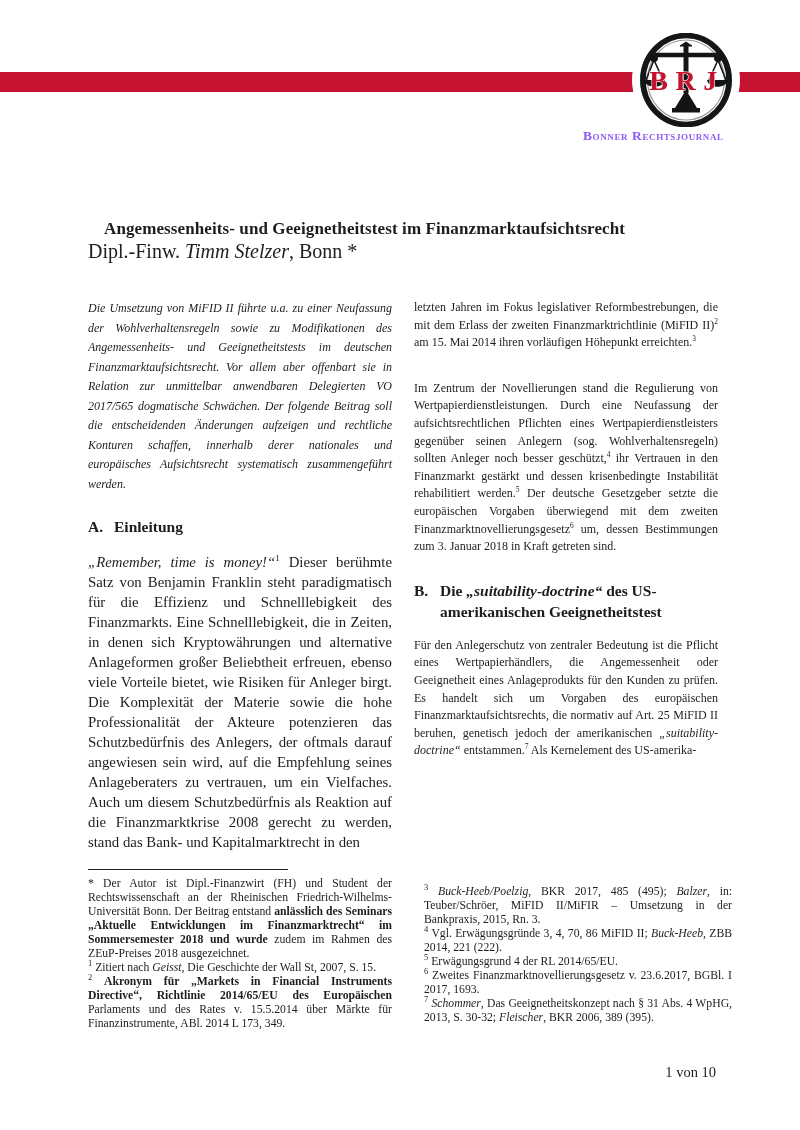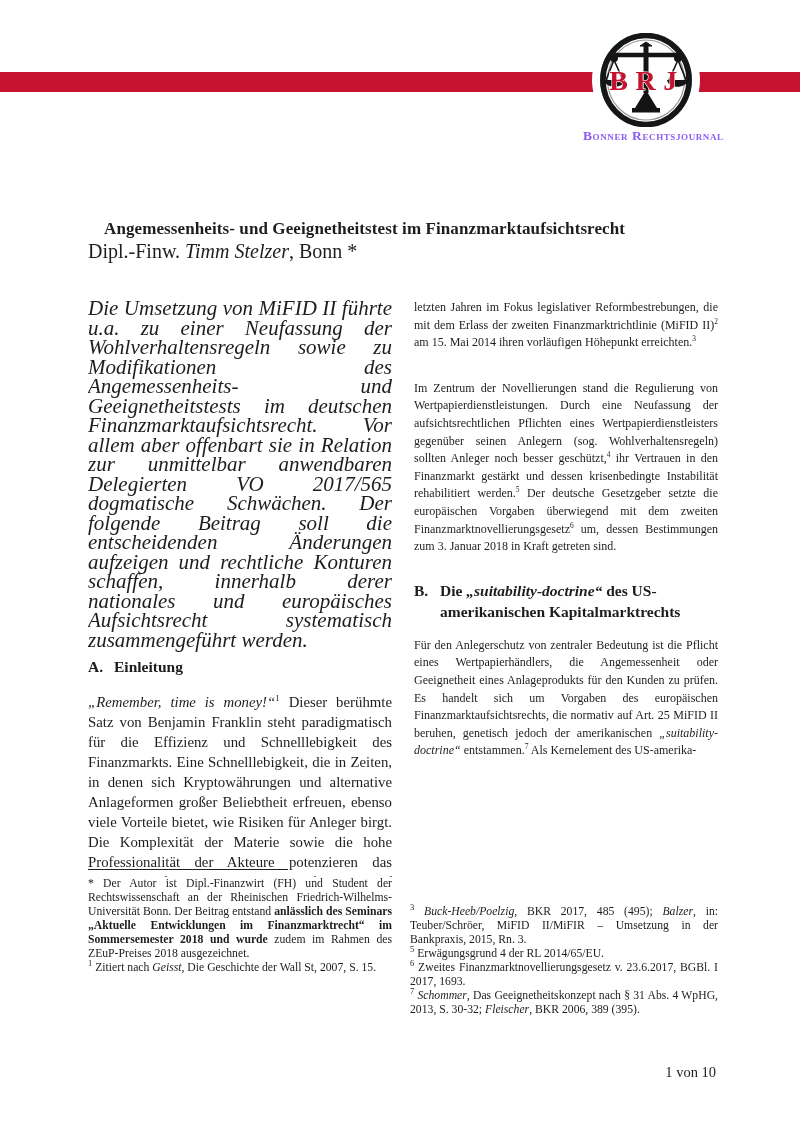--- a/index.html
+++ b/index.html
@@ -5,21 +5,21 @@
   :root { --accent: #c4122f; --ink: #1d1d1d; }
   html, body { margin: 0; padding: 0; background: #fff; }
   .page {
     position: relative; width: 800px; height: 1130px;
     background: #fff; overflow: hidden;
     font-family: "Liberation Serif", serif; color: var(--ink);
   }
   
   .redbar { position: absolute; left: 0; top: 72px; width: 800px; height: 20px; background: var(--accent); }
   .logo-wrap {
-    position: absolute; left: 600px; top: 33px; width: 92px; height: 94px;
+    position: absolute; left: 640px; top: 33px; width: 92px; height: 94px;
     border-radius: 50%; background: #0f766e; box-shadow: 0 0 0 8px #fff;
   }
   .journal-name {
     position: absolute; left: 583px; top: 128px; width: 176px;
     text-align: left; font-variant: small-caps; font-weight: bold;
     font-size: 13.5px; letter-spacing: 0.6px; color: #8b5cf6;
   }
   
   .title {
     position: absolute; left: 88px; top: 203px; width: 640px;
@@ -28,21 +28,21 @@
   .author { position: absolute; left: 88px; top: 240px; width: 640px; font-size: 20px; }
   
   .columns {
     position: absolute; left: 88px; top: 299px; width: 630px; height: 578px;
     display: flex; gap: 22px; overflow: hidden;
   }
   .col { width: 304px; flex: none; }
   p { margin: 0; }
   .abstract {
     font-style: italic; text-align: justify;
-    font-size: 21px; line-height: 19.5px; margin-bottom: 6px;
+    font-size: 12px; line-height: 19.5px; margin-bottom: 22px;
   }
   .body { text-align: justify; font-size: 14.8px; line-height: 20px; }
   .col-right .body { font-size: 12px; line-height: 17.6px; }
   .col-right .para-gap { margin-top: 28px; }
   h2.sec {
     display: flex; font-size: 15.5px; line-height: 21px;
     font-weight: bold; margin: 0 0 15px 0;
   }
   .col-left h2.sec { margin-top: 0; }
   .sec .h-label { width: 26px; flex: none; }
@@ -50,21 +50,21 @@
   .sec-b-margin { margin-top: 24px !important; }
   .run-i { font-style: italic; }
   .run-b { font-weight: bold; }
   sup { font-size: 0.62em; line-height: 0; vertical-align: super; }
   
   .fn {
     position: absolute; width: 304px;
     font-size: 11.7px; line-height: 14px; text-align: justify;
   }
   .fn-left { left: 88px; top: 869px; }
-  .fn-right { left: 410px; top: 885px; width: 308px; margin-top: 20px; }
+  .fn-right { left: 424px; top: 885px; width: 308px; }
   .fn hr {
     border: none; border-top: 1.4px solid #222;
     width: 200px; margin: 0 0 7px 0;
   }
   .fn sup { font-size: 8.5px; }
   
   .pageno { position: absolute; right: 84px; top: 1064px; font-size: 14.5px; }
 </style>
 </head>
 <body>
@@ -108,35 +108,37 @@
         <span class="h-text">Einleitung</span>
       </h2>
       <p class="body"><span class="run-i">„Remember, time is money!“</span><sup>1</sup><span> Dieser berühmte Satz von Benjamin Franklin steht paradig­matisch für die Effizienz und Schnelllebigkeit des Finanzmarkts. Eine Schnelllebigkeit, die in Zeiten, in denen sich Kryptowährungen und alternative Anlageformen großer Beliebtheit erfreuen, ebenso viele Vorteile bietet, wie Risiken für Anleger birgt. Die Komplexität der Materie sowie die hohe Professionalität der Akteure potenzieren das Schutzbedürfnis des Anlegers, der oftmals darauf angewiesen sein wird, auf die Empfehlung seines Anlageberaters zu vertrauen, um ein Vielfaches. Auch um diesem Schutzbedürfnis als Reaktion auf die Finanzmarktkrise 2008 gerecht zu werden, stand das Bank- und Kapitalmarktrecht in den</span></p>
     </section>
 
     <section class="col col-right">
       <p class="body"><span>letzten Jahren im Fokus legislativer Reformbestrebungen, die mit dem Erlass der zweiten Finanzmarktrichtlinie (MiFID II)</span><sup>2</sup><span> am 15. Mai 2014 ihren vorläufigen Höhepunkt erreichten.</span><sup>3</sup></p>
       <p class="body para-gap"><span>Im Zentrum der Novellierungen stand die Regulierung von Wertpapierdienstleistungen. Durch eine Neufassung der aufsichtsrechtlichen Pflichten eines Wertpapierdienstleisters gegen­über seinen Anlegern (sog. Wohlverhaltens­regeln) sollten Anleger noch besser geschützt,</span><sup>4</sup><span> ihr Vertrauen in den Finanzmarkt gestärkt und dessen krisenbedingte Instabilität rehabilitiert werden.</span><sup>5</sup><span> Der deutsche Gesetzgeber setzte die europäischen Vorgaben überwiegend mit dem zweiten Finanzmarktnovellierungsgesetz</span><sup>6</sup><span> um, dessen Bestimmungen zum 3. Januar 2018 in Kraft getreten sind.</span></p>
       <h2 class="sec sec-b-margin">
         <span class="h-label">B.</span>
-        <span class="h-text"><span>Die </span><span class="run-i">„suitability-doctrine“</span><span> des US-amerikanischen Kapitalmarktrechts</span></span>
+        <span class="h-text"><span>Die </span><span class="run-i">„suitability-doctrine“</span><span> des US-amerikanischen Geeignetheitstest</span></span>
       </h2>
       <p class="body"><span>Für den Anlegerschutz von zentraler Bedeutung ist die Pflicht eines Wertpapierhändlers, die Angemessenheit oder Geeignetheit eines Anlageprodukts für den Kunden zu prüfen. Es handelt sich um Vorgaben des europäischen Finanzmarktaufsichtsrechts, die normativ auf Art. 25 MiFID II beruhen, genetisch jedoch der amerikanischen </span><span class="run-i">„suitability-doctrine“</span><span> ent­stammen.</span><sup>7</sup><span> Als Kernelement des US-amerika-</span></p>
     </section>
 
   </div>
 
   <div class="fn fn-left">
     <hr>
     <p class="fn-item"><span>* Der Autor ist Dipl.-Finanzwirt (FH) und Student der Rechtswissenschaft an der Rheinischen Friedrich-Wilhelms-Universität Bonn. Der Beitrag entstand </span><span class="run-b">anlässlich des Seminars „Aktuelle Entwicklungen im Finanzmarktrecht“ im Sommersemester 2018 und wurde </span><span>zudem im Rahmen des ZEuP-Preises 2018 ausgezeichnet.</span></p>
     <p class="fn-item"><sup>1</sup><span> Zitiert nach </span><span class="run-i">Geisst</span><span>, Die Geschichte der Wall St, 2007, S. 15.</span></p>
+    <p class="fn-item"><sup>2</sup><span> </span><span class="run-b">Akronym für „Markets in Financial Instruments Directive“, Richtlinie 2014/65/EU des Europäischen </span><span>Parlaments und des Rates v. 15.5.2014 über Märkte für Finanzinstrumente, ABl. 2014 L 173, 349.</span></p>
   </div>
 
   <div class="fn fn-right">
     <p class="fn-item"><sup>3</sup><span> </span><span class="run-i">Buck-Heeb/Poelzig</span><span>, BKR 2017, 485 (495); </span><span class="run-i">Balzer</span><span>, in: Teuber/Schröer, MiFID II/MiFIR – Umsetzung in der Bankpraxis, 2015, Rn. 3.</span></p>
+    <p class="fn-item"><sup>4</sup><span> Vgl. Erwägungsgründe 3, 4, 70, 86 MiFID II; </span><span class="run-i">Buck-Heeb</span><span>, ZBB 2014, 221 (222).</span></p>
     <p class="fn-item"><sup>5</sup><span> Erwägungsgrund 4 der RL 2014/65/EU.</span></p>
     <p class="fn-item"><sup>6</sup><span> Zweites Finanzmarktnovellierungsgesetz v. 23.6.2017, BGBl. I 2017, 1693.</span></p>
     <p class="fn-item"><sup>7</sup><span> </span><span class="run-i">Schommer</span><span>, Das Geeignetheitskonzept nach § 31 Abs. 4 WpHG, 2013, S. 30-32; </span><span class="run-i">Fleischer</span><span>, BKR 2006, 389 (395).</span></p>
   </div>
 
   <div class="pageno">1 von 10</div>
 
 </div>
 
 </body></html>

